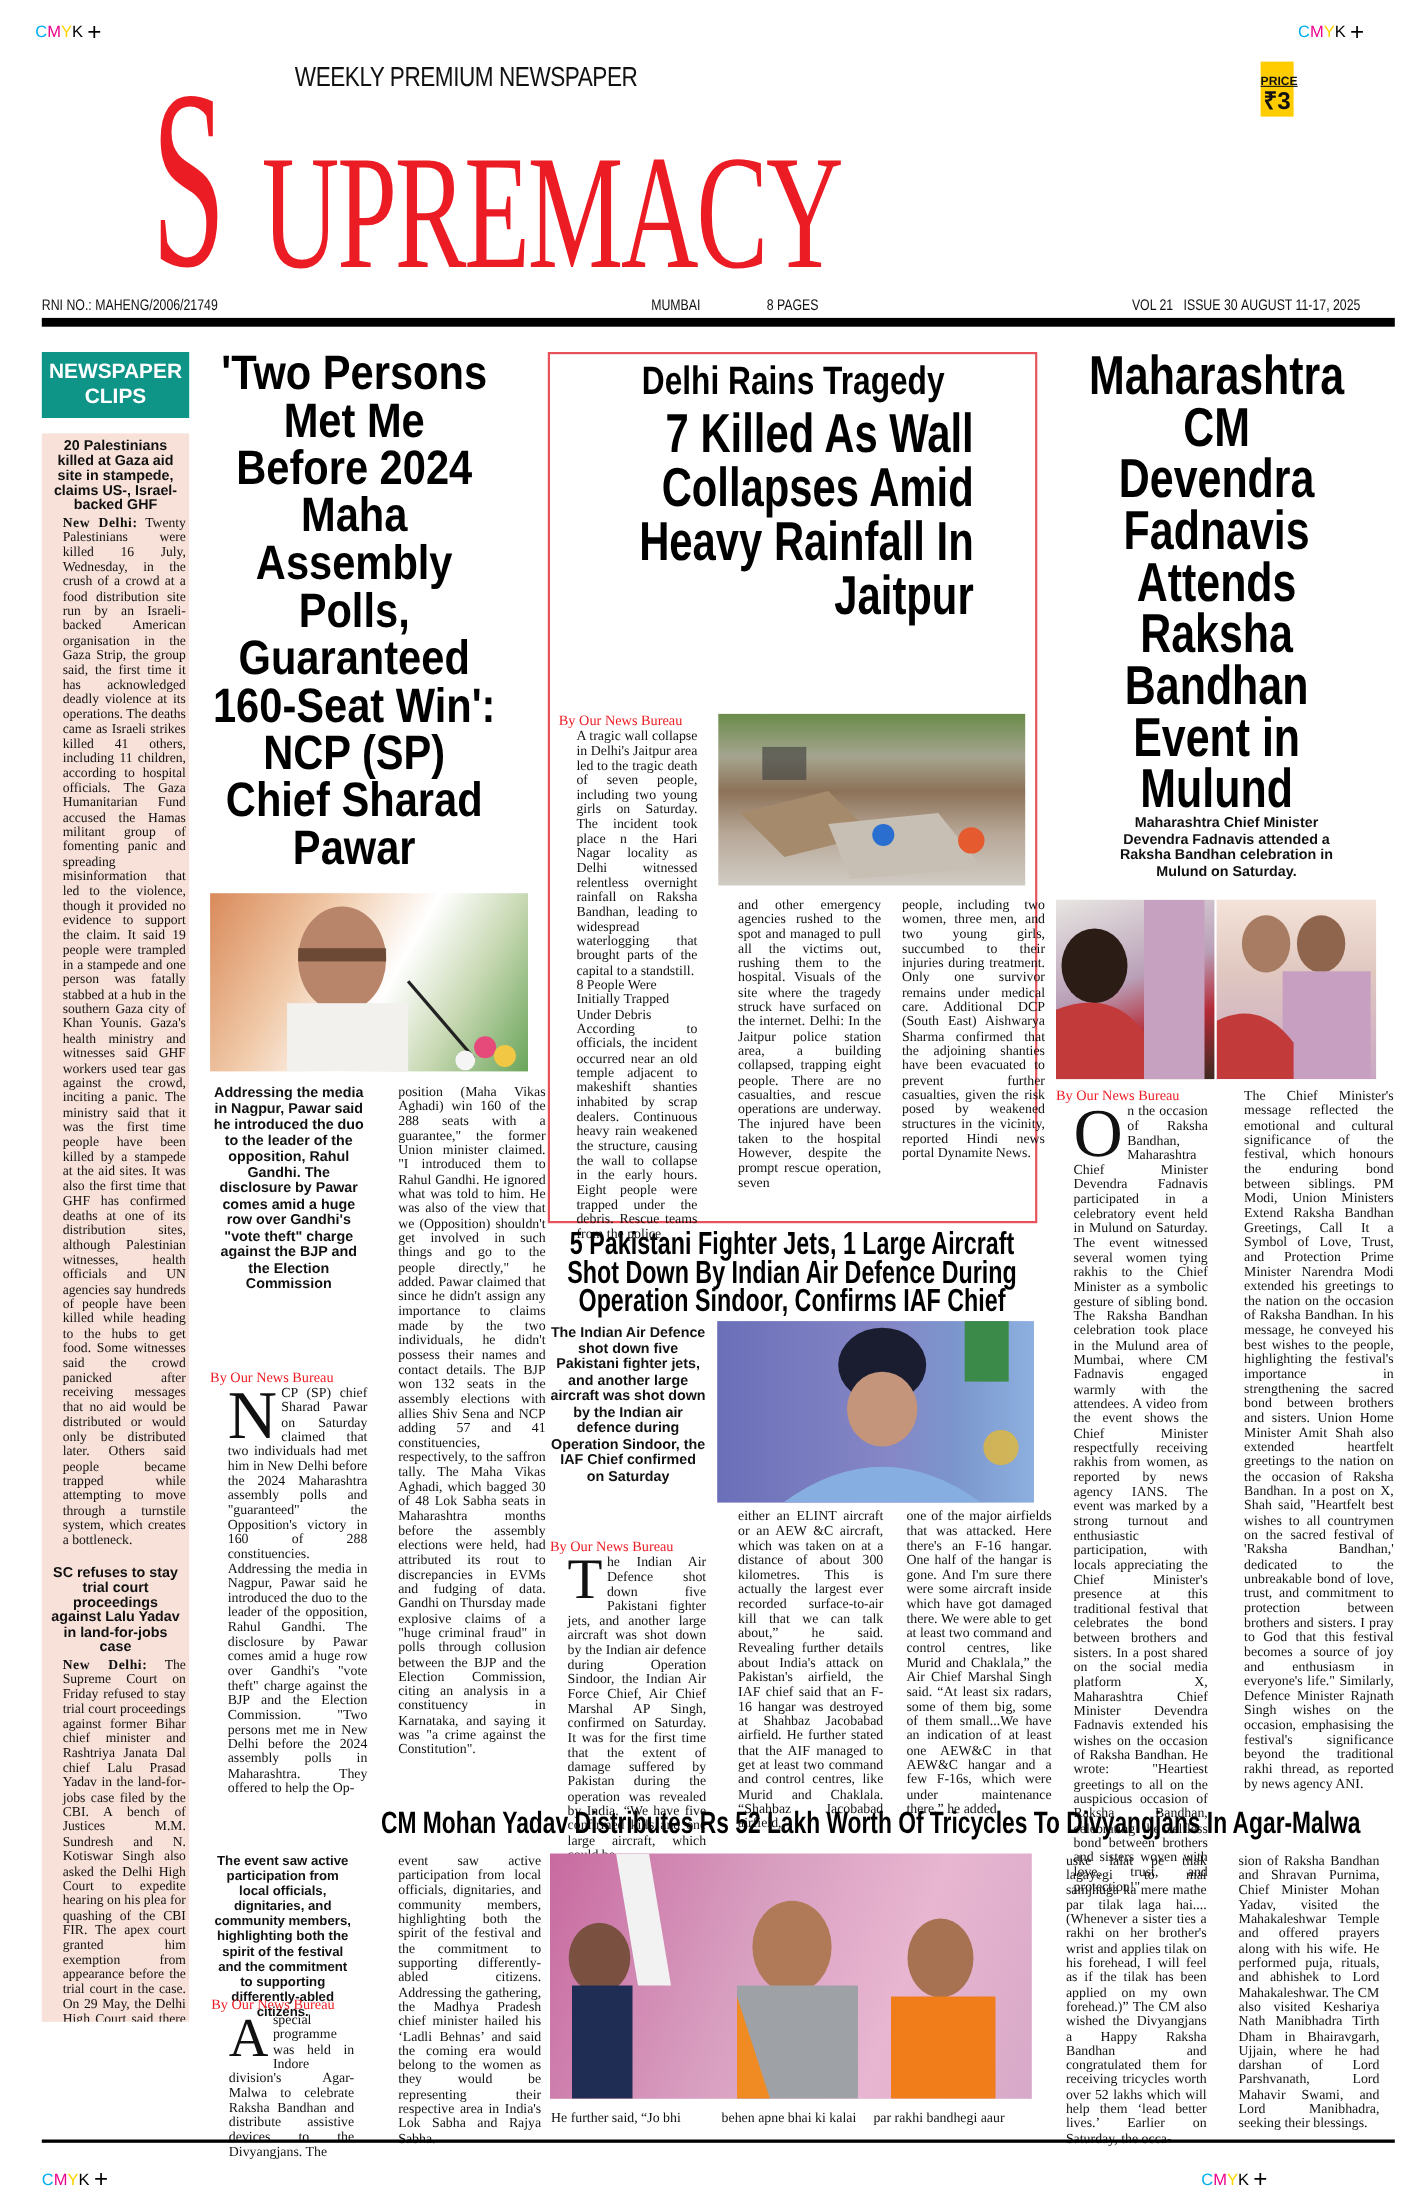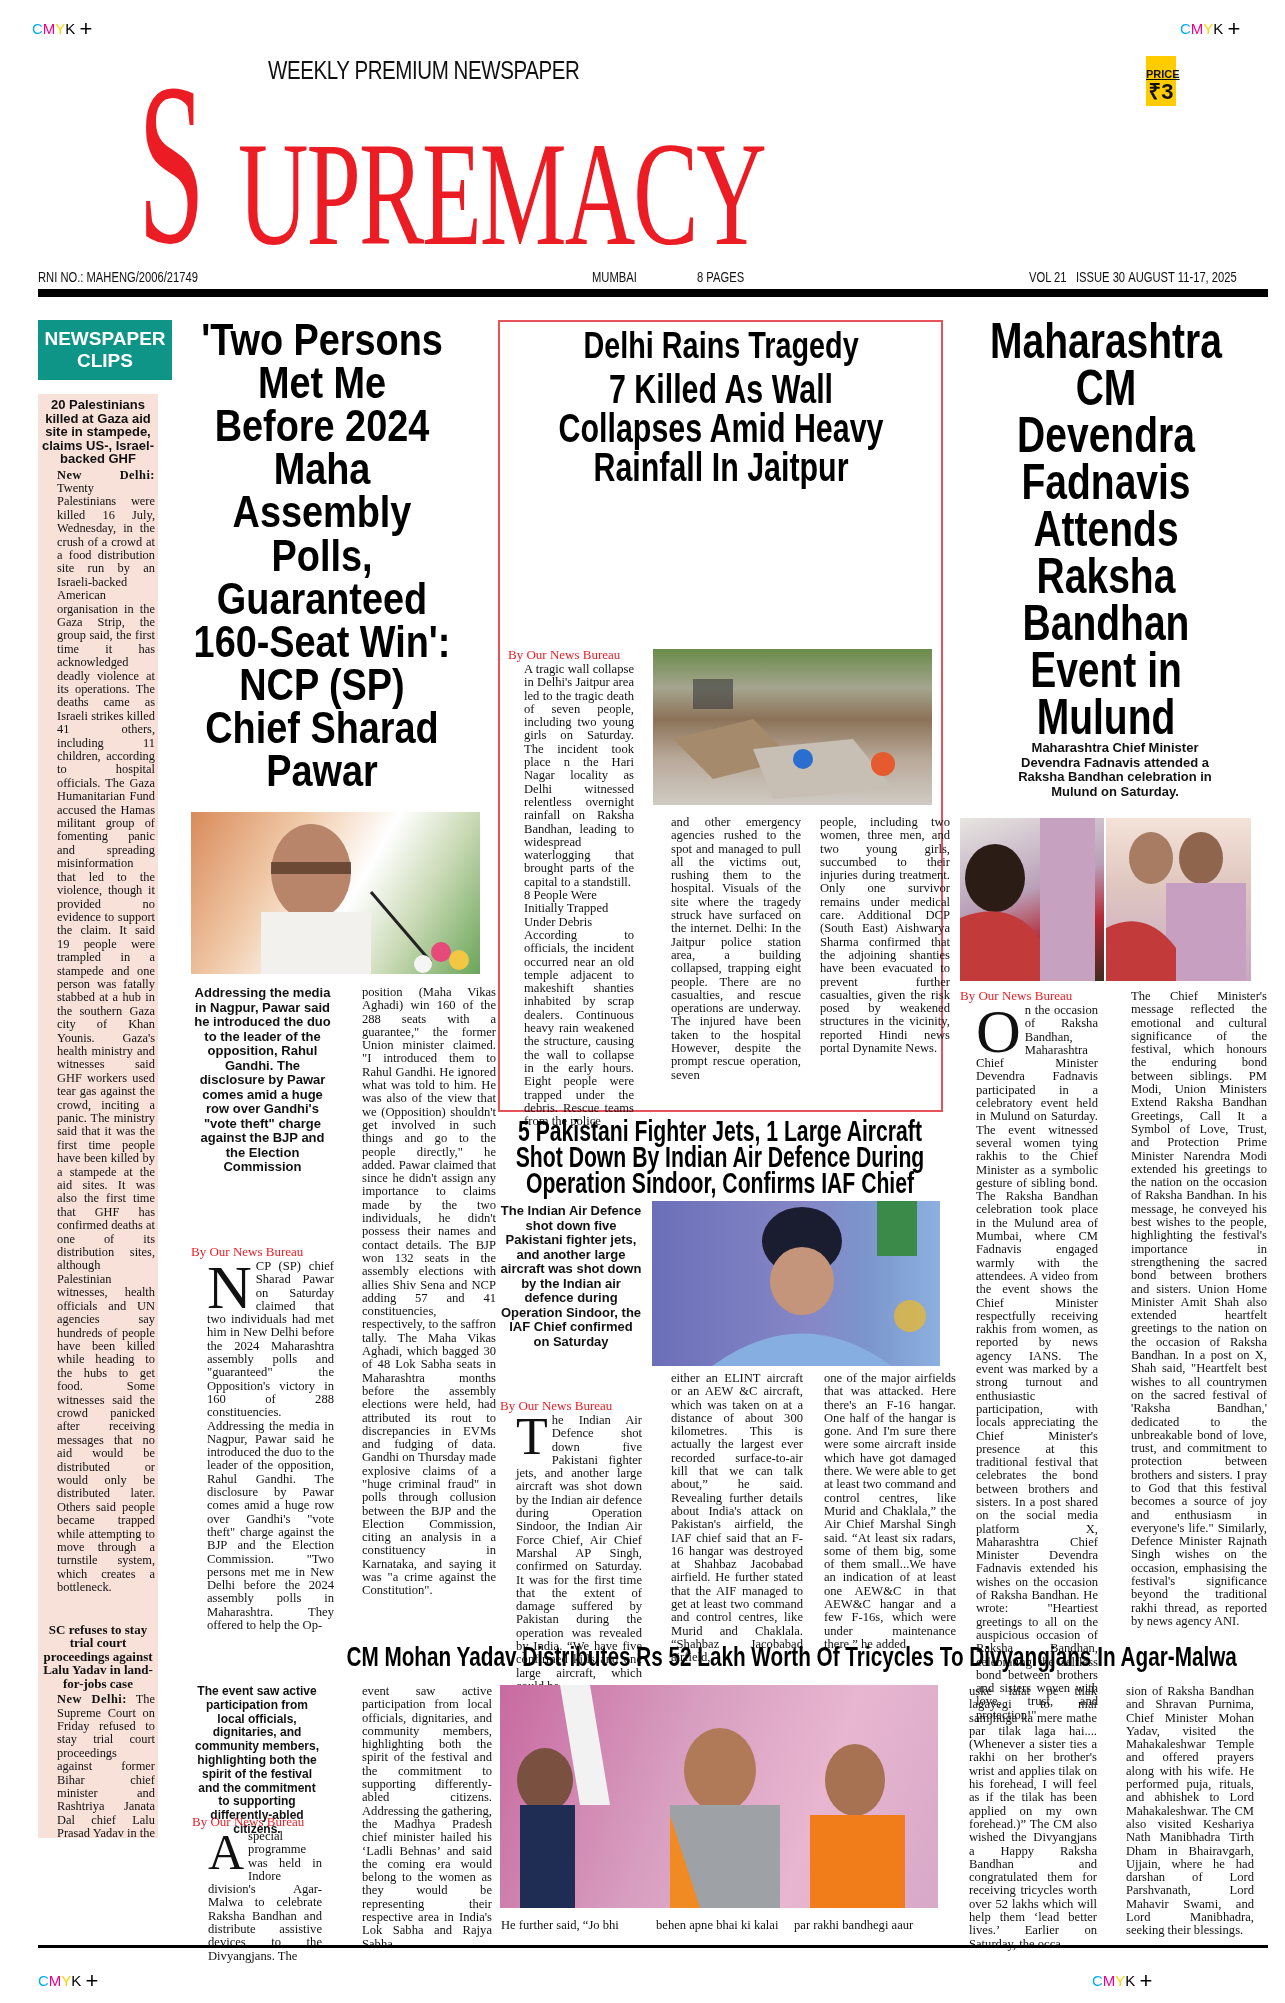--- a/index.html
+++ b/index.html
@@ -53,26 +53,26 @@
 <div class="abs infobar" style="left:697px;top:269px;">8 PAGES</div>
 <div class="abs infobar" style="left:1029px;top:269px;">
   <span>VOL 21</span>&nbsp;&nbsp;&nbsp;<span>ISSUE 30</span>&nbsp;<span>AUGUST 11-17, 2025</span>
 </div>
 <div class="abs rule" style="left:38px;top:289px;width:1230px;height:8px;"></div>
 
 <div class="abs natl" style="left:38px;top:320px;width:134px;height:60px;padding-top:8px;box-sizing:border-box;">
   <div>NEWSPAPER</div>
   <div>CLIPS</div>
 </div>
-<div class="abs clips" style="left:38px;top:394px;width:120px;height:1444px;overflow:hidden;">
+<div class="abs clips" style="left:38px;top:394px;width:134px;height:1444px;overflow:hidden;">
   <div class="clip-hl">20 Palestinians killed at Gaza aid site in stampede, claims US-, Israel-backed GHF</div>
   <div class="body" style="padding:0 3px;font-size:12.4px;line-height:13.4px;">
     <b style="letter-spacing:0.5px;">New Delhi:</b> <span>Twenty Palestinians were killed 16 July, Wednesday, in the crush of a crowd at a food distribution site run by an Israeli-backed American organisation in the Gaza Strip, the group said, the first time it has acknowledged deadly violence at its operations. The deaths came as Israeli strikes killed 41 others, including 11 children, according to hospital officials. The Gaza Humanitarian Fund accused the Hamas militant group of fomenting panic and spreading misinformation that led to the violence, though it provided no evidence to support the claim. It said 19 people were trampled in a stampede and one person was fatally stabbed at a hub in the southern Gaza city of Khan Younis. Gaza's health ministry and witnesses said GHF workers used tear gas against the crowd, inciting a panic. The ministry said that it was the first time people have been killed by a stampede at the aid sites. It was also the first time that GHF has confirmed deaths at one of its distribution sites, although Palestinian witnesses, health officials and UN agencies say hundreds of people have been killed while heading to the hubs to get food. Some witnesses said the crowd panicked after receiving messages that no aid would be distributed or would only be distributed later. Others said people became trapped while attempting to move through a turnstile system, which creates a bottleneck.</span>
   </div>
-  <div class="clip-hl" style="margin-top:24px;font-family:Liberation Serif, serif;">SC refuses to stay trial court proceedings against Lalu Yadav in land-for-jobs case</div>
+  <div class="clip-hl" style="margin-top:12px;">SC refuses to stay trial court proceedings against Lalu Yadav in land-for-jobs case</div>
   <div class="body" style="padding:0 3px;font-size:12.4px;line-height:13.4px;">
     <b style="letter-spacing:0.5px;">New Delhi:</b> <span>The Supreme Court on Friday refused to stay trial court proceedings against former Bihar chief minister and Rashtriya Janata Dal chief Lalu Prasad Yadav in the land-for-jobs case filed by the CBI. A bench of Justices M.M. Sundresh and N. Kotiswar Singh also asked the Delhi High Court to expedite hearing on his plea for quashing of the CBI FIR. The apex court granted him exemption from appearance before the trial court in the case. On 29 May, the Delhi High Court said there was no compelling reason to stay the proceedings. The high court had issued notice to CBI on Yadav's plea for quashing of the agency FIR and posted the hearing for August 12. The case relates to Group D appointments made in the West Central Zone of the Indian Railways based in Jabalpur, Madhya Pradesh, during Lalu Yadav's tenure as railway minister between 2004 and 2009. It is alleged that recruits transferred land parcels as gifts in the name of the RJD supremo's family or associates.</span>
   </div>
 </div>
 
 <div class="abs hl" style="left:172px;top:318px;width:300px;font-size:44px;">
   <span style="display:inline-block;transform:scaleX(0.86);">'Two Persons Met Me Before 2024 Maha Assembly Polls, Guaranteed 160-Seat Win': NCP (SP) Chief Sharad Pawar</span>
 </div>
 <div class="abs photo" style="left:191px;top:812px;width:289px;height:162px;background:linear-gradient(120deg,#d98a5a 0%,#f0c9a8 30%,#fff 55%,#c9d9b4 75%,#6aa55a 100%);">
   <svg width="289" height="162">
@@ -89,21 +89,21 @@
 <div class="abs" style="left:191px;top:1244px;width:143px;">
   <div class="byline">By Our News Bureau</div>
   <div class="body"><span class="dropcap">N</span><span>CP (SP) chief Sharad Pawar on Saturday claimed that two individuals had met him in New Delhi before the 2024 Maharashtra assembly polls and "guaranteed" the Opposition's victory in 160 of 288 constituencies. Addressing the media in Nagpur, Pawar said he introduced the duo to the leader of the opposition, Rahul Gandhi. The disclosure by Pawar comes amid a huge row over Gandhi's "vote theft" charge against the BJP and the Election Commission. "Two persons met me in New Delhi before the 2024 assembly polls in Maharashtra. They offered to help the Op-</span></div>
 </div>
 <div class="abs body" style="left:346px;top:986px;width:134px;">position (Maha Vikas Aghadi) win 160 of the 288 seats with a guarantee," the former Union minister claimed. "I introduced them to Rahul Gandhi. He ignored what was told to him. He was also of the view that we (Opposition) shouldn't get involved in such things and go to the people directly," he added. Pawar claimed that since he didn't assign any importance to claims made by the two individuals, he didn't possess their names and contact details. The BJP won 132 seats in the assembly elections with allies Shiv Sena and NCP adding 57 and 41 constituencies, respectively, to the saffron tally. The Maha Vikas Aghadi, which bagged 30 of 48 Lok Sabha seats in Maharashtra months before the assembly elections were held, had attributed its rout to discrepancies in EVMs and fudging of data. Gandhi on Thursday made explosive claims of a "huge criminal fraud" in polls through collusion between the BJP and the Election Commission, citing an analysis in a constituency in Karnataka, and saying it was "a crime against the Constitution".</div>
 
 <div class="abs" style="left:498px;top:320px;width:445px;height:792px;border:2px solid #e8525a;box-sizing:border-box;"></div>
 <div class="abs hl" style="left:505px;top:328px;width:432px;font-size:36px;">
   <span style="display:inline-block;transform:scaleX(0.8);">Delhi Rains Tragedy</span>
 </div>
-<div class="abs hl" style="left:505px;top:370px;width:432px;font-size:40px;line-height:0.98;">
+<div class="abs hl" style="left:505px;top:370px;width:432px;font-size:50px;line-height:0.98;text-align:right;">
   <span style="display:inline-block;transform:scaleX(0.76);">7 Killed As Wall Collapses Amid Heavy Rainfall In Jaitpur</span>
 </div>
 <div class="abs" style="left:508px;top:647px;width:126px;">
   <div class="byline">By Our News Bureau</div>
   <div class="body">A tragic wall collapse in Delhi's Jaitpur area led to the tragic death of seven people, including two young girls on Saturday. The incident took place n the Hari Nagar locality as Delhi witnessed relentless overnight rainfall on Raksha Bandhan, leading to widespread waterlogging that brought parts of the capital to a standstill.</div>
   <div class="body" style="text-align:left;">8 People Were Initially Trapped Under Debris</div>
   <div class="body">According to officials, the incident occurred near an old temple adjacent to makeshift shanties inhabited by scrap dealers. Continuous heavy rain weakened the structure, causing the wall to collapse in the early hours. Eight people were trapped under the debris. Rescue teams from the police</div>
 </div>
 <div class="abs photo" style="left:653px;top:649px;width:279px;height:156px;background:linear-gradient(180deg,#6b8c4a 0%,#a5a58f 25%,#8c7258 45%,#b8a898 70%,#d0cbc4 100%);">
   <svg width="279" height="156">

